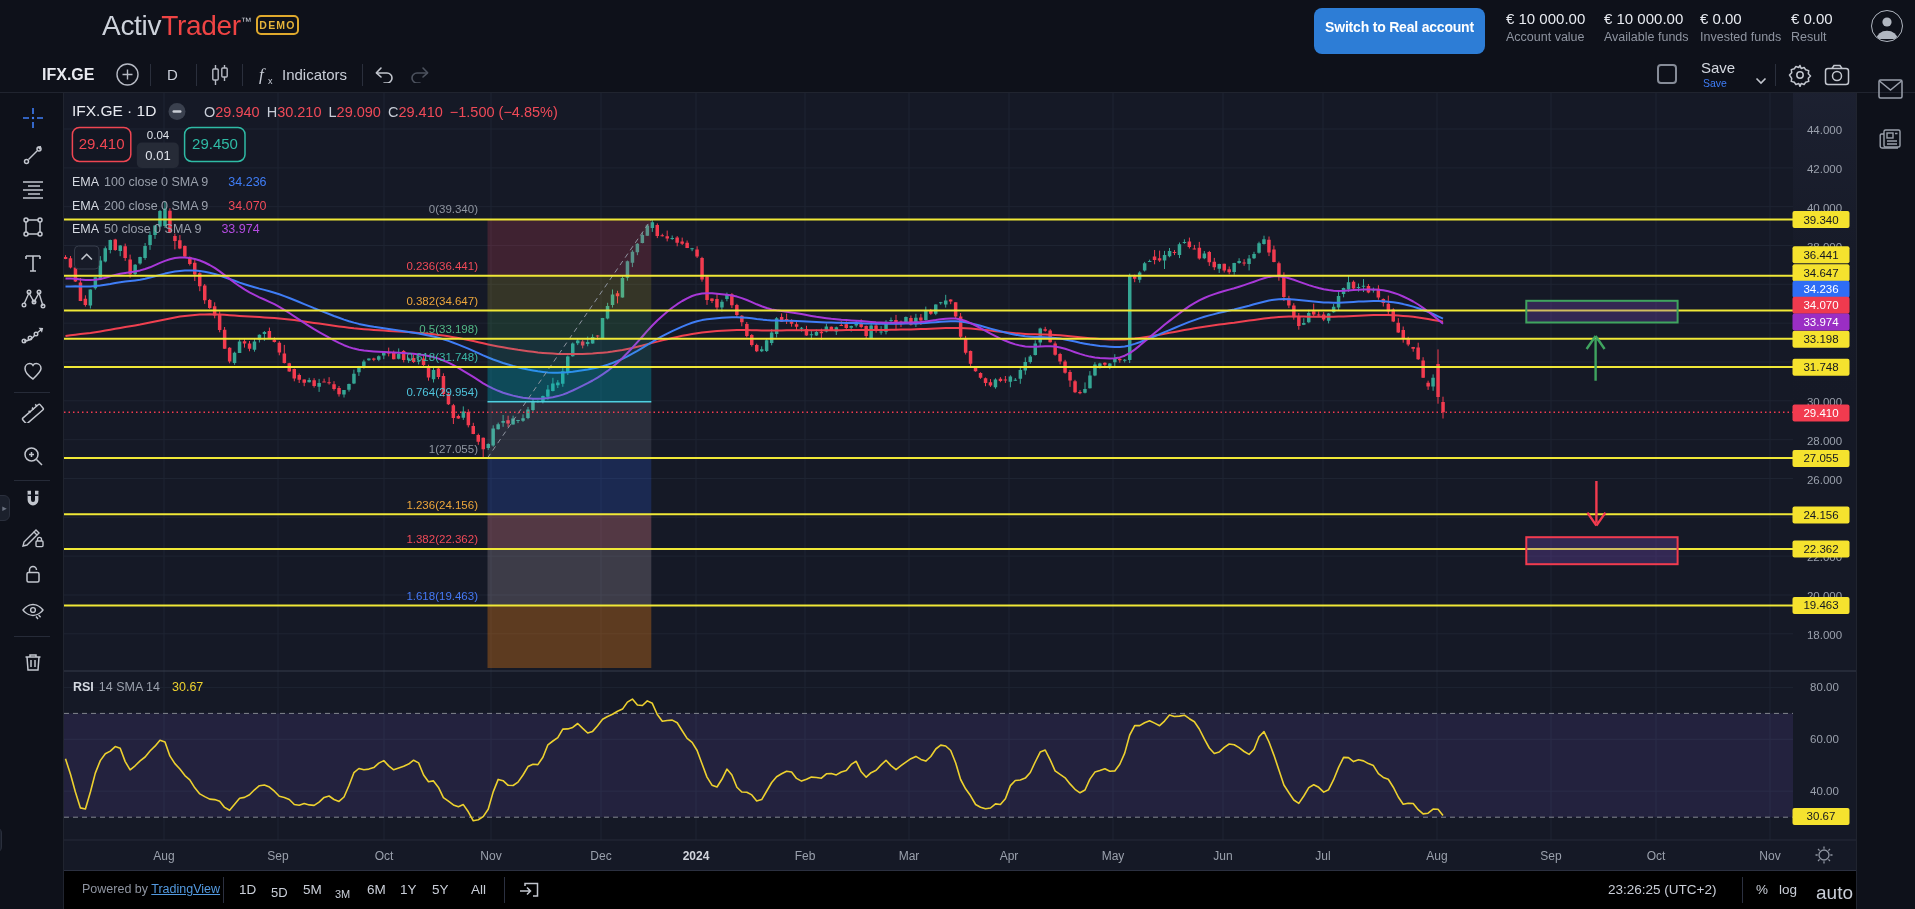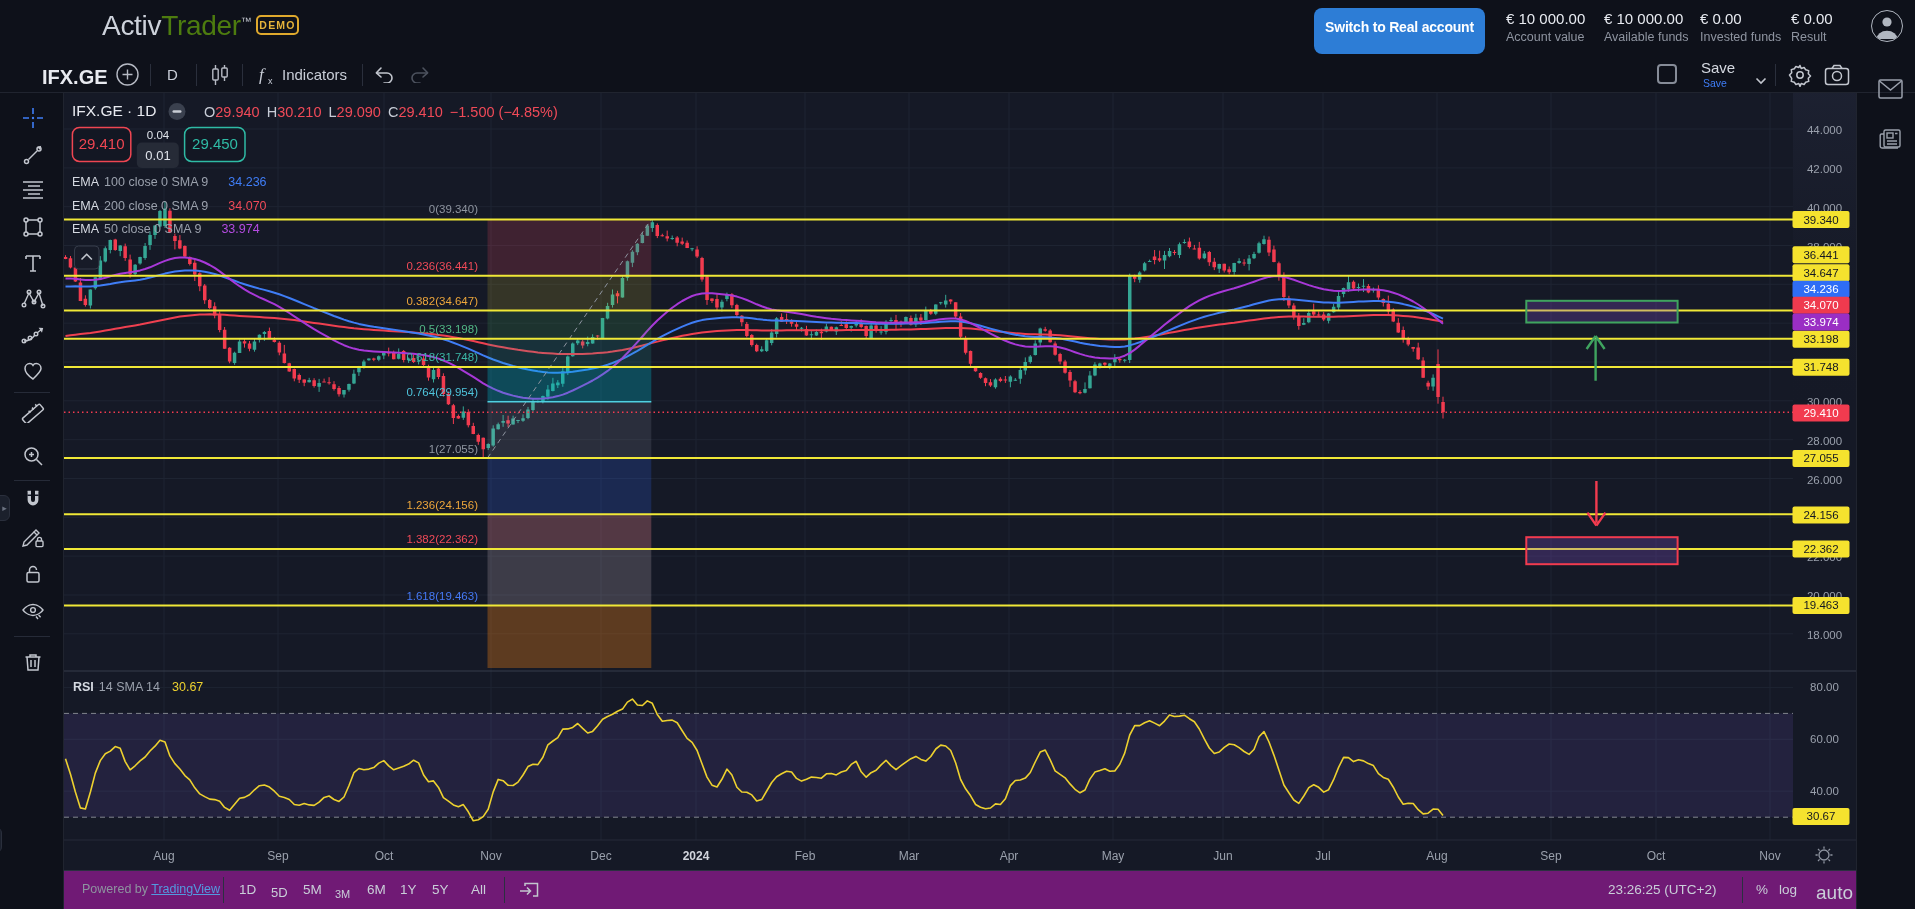--- a/index.html
+++ b/index.html
@@ -1,22 +1,22 @@
 <!DOCTYPE html>
 <html><head><meta charset="utf-8"><style>
 *{margin:0;padding:0;box-sizing:border-box}
 html,body{width:1915px;height:909px;overflow:hidden;background:#0e111a;font-family:"Liberation Sans",sans-serif;-webkit-font-smoothing:antialiased}
 .abs{position:absolute}
 #header{position:absolute;left:0;top:0;width:1915px;height:56px;background:#0e111a}
 #tbar{position:absolute;left:0;top:56px;width:1915px;height:37px;background:#0e111a;border-bottom:1px solid #20242f}
 #lrail{position:absolute;left:0;top:93px;width:64px;height:816px;background:#0e111a;border-right:1px solid #20242f}
 #rrail{position:absolute;left:1856px;top:93px;width:59px;height:816px;background:#0e111a;border-left:1px solid #20242f}
-#bbar{position:absolute;left:64px;top:870px;width:1792px;height:39px;background:#701a75;border-top:1px solid #2b3040;color:#c9ced8;font-size:13.5px}
+#bbar{position:absolute;left:64px;top:870px;width:1792px;height:39px;background:#000000;border-top:1px solid #2b3040;color:#c9ced8;font-size:13.5px}
 .logo{position:absolute;left:102px;top:10px;font-size:28px;font-weight:400;letter-spacing:-.3px;color:#cdd2db}
-.logo .t2{color:#4d7c0f}
+.logo .t2{color:#ef4444}
 .logo sup{font-size:11px;color:#c6cad3}
 .demo{position:absolute;left:256px;top:15px;width:43px;height:20px;border:2px solid #dfa92d;border-radius:5px;color:#e6b33a;font-size:10.5px;font-weight:700;letter-spacing:1.2px;text-align:center;line-height:17px}
 .swbtn{position:absolute;left:1314px;top:8px;width:171px;height:46px;background:#2d7dd6;border-radius:8px;color:#fff;font-size:14px;font-weight:700;text-align:center;line-height:38px;letter-spacing:-.2px}
 .stat{position:absolute;top:10px;color:#e8ebf1;font-size:15px;white-space:nowrap}
 .stat .lb{display:block;color:#8e94a0;font-size:12.5px;margin-top:3px}
 .avatar{position:absolute;left:1871px;top:10px;width:32px;height:32px;border-radius:50%;border:1.5px solid #b0b6c0;overflow:hidden}
 .sep{position:absolute;top:8px;width:1px;height:22px;background:#2a2f3c}
 .t{position:absolute;color:#c9ced8}
 .cb{position:absolute;left:1657px;top:8px;width:20px;height:20px;border:2px solid #868c98;border-radius:4px}
 .ic{position:absolute}
@@ -33,21 +33,21 @@
 <div class="stat" style="left:1506px">€ 10 000.00<span class="lb">Account value</span></div>
 <div class="stat" style="left:1604px">€ 10 000.00<span class="lb">Available funds</span></div>
 <div class="stat" style="left:1700px">€ 0.00<span class="lb">Invested funds</span></div>
 <div class="stat" style="left:1791px">€ 0.00<span class="lb">Result</span></div>
 <div class="avatar"><svg width="30" height="30" viewBox="0 0 30 30">
         <circle cx="15" cy="11" r="4.6" fill="#b0b6c0"></circle>
         <path d="M4.5 28a10.5 8.2 0 0 1 21 0z" fill="#b0b6c0"></path>
       </svg></div>
 </div>
 <div id="tbar">
-<div class="t" style="left:42px;top:10px;font-size:20px;font-weight:700;color:#e8eaf0">IFX.GE</div>
+<div class="t" style="left:42px;top:10px;font-size:16px;font-weight:700;color:#e8eaf0">IFX.GE</div>
 <div class="ic" style="left:115px;top:6px"><svg width="25" height="25" viewBox="0 0 25 25" stroke="#b6bac4" stroke-width="1.4" fill="none">
         <circle cx="12.5" cy="12.5" r="10.5"></circle>
         <path d="M12.5 7.5v10M7.5 12.5h10"></path>
       </svg></div>
 <div class="sep" style="left:150px"></div>
 <div class="t" style="left:167px;top:10px;font-size:15px">D</div>
 <div class="sep" style="left:196px"></div>
 <div class="ic" style="left:209px;top:7px"><svg width="22" height="24" viewBox="0 0 22 24" stroke="#b6bac4" stroke-width="1.4" fill="none">
         <path d="M6.5 2v4M6.5 17v5M15.5 2v3M15.5 14v4"></path>
         <rect x="3.8" y="6" width="5.4" height="11" rx="1"></rect>

